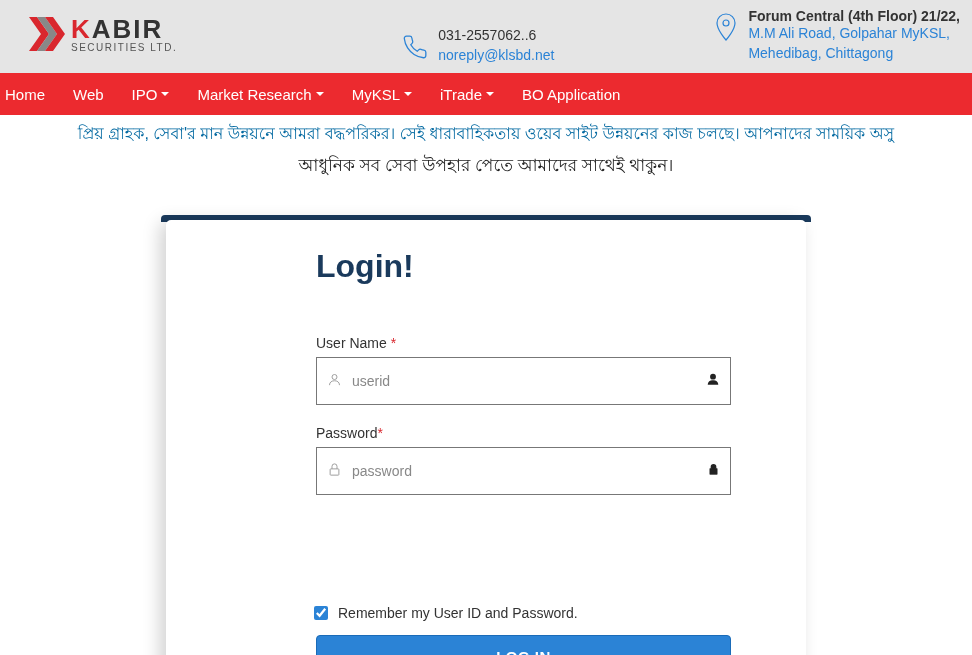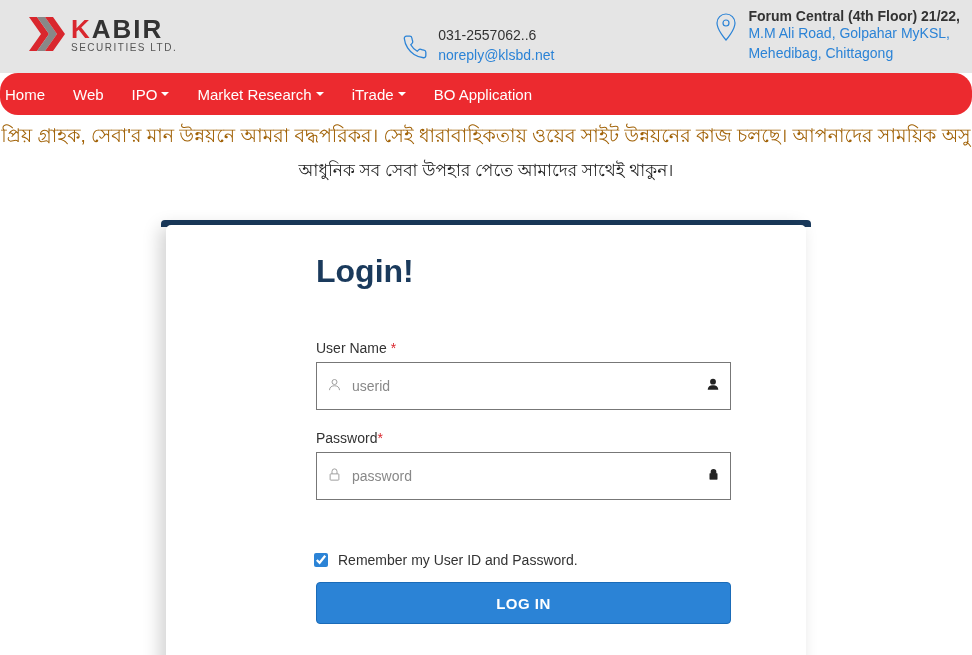--- a/index.html
+++ b/index.html
@@ -99,21 +99,20 @@
       color: #2b83d6;
       font-size: 14px;
       line-height: 1.4;
     }
     .nav-bar {
       background: #ec2a2f;
       display: flex;
       align-items: center;
       padding: 0;
       height: 42px;
-      border-radius: 18px;
     }
     .nav-item {
       color: #fff;
       font-size: 15px;
       padding: 0 14px;
       height: 42px;
       display: flex;
       align-items: center;
       cursor: pointer;
       white-space: nowrap;
@@ -125,23 +124,23 @@
       display: inline-block;
       width: 0;
       height: 0;
       margin-left: 4px;
       border-left: 4px solid transparent;
       border-right: 4px solid transparent;
       border-top: 4px solid #fff;
     }
     .banner-text {
       text-align: center;
-      font-size: 19px;
+      font-size: 16px;
       padding: 6px 0 4px 0;
-      color: #a16207;
+      color: #0369a1;
       font-weight: 500;
     }
     .banner-line2 {
       text-align: center;
       font-size: 17px;
       padding-bottom: 10px;
       color: #222;
       font-weight: 500;
     }
     .login-container {
@@ -203,21 +202,21 @@
     }
     .input-field::placeholder {
       color: #888;
     }
     .input-right-icon {
       color: #222;
     }
     .remember-row {
       display: flex;
       align-items: center;
-      margin-top: 52px;
+      margin-top: 110px;
       margin-bottom: 14px;
       margin-left: -2px;
     }
     .remember-check {
       width: 14px;
       height: 14px;
       margin-right: 10px;
       accent-color: #2b83d6;
     }
     .remember-label {
@@ -286,20 +285,24 @@
 
 <div class="nav-bar">
   <div class="nav-item">Home</div>
   <div class="nav-item">Web</div>
   <div class="nav-item">
     <span>IPO</span>
     <span class="caret"></span>
   </div>
   <div class="nav-item">
     <span>Market Research</span>
+    <span class="caret"></span>
+  </div>
+  <div class="nav-item">
+    <span>MyKSL</span>
     <span class="caret"></span>
   </div>
   <div class="nav-item">
     <span>iTrade</span>
     <span class="caret"></span>
   </div>
   <div class="nav-item">BO Application</div>
 </div>
 
 <div class="banner-text">প্রিয় গ্রাহক, সেবা'র মান উন্নয়নে আমরা বদ্ধপরিকর। সেই ধারাবাহিকতায় ওয়েব সাইট উন্নয়নের কাজ চলছে। আপনাদের সাময়িক অসু</div>

